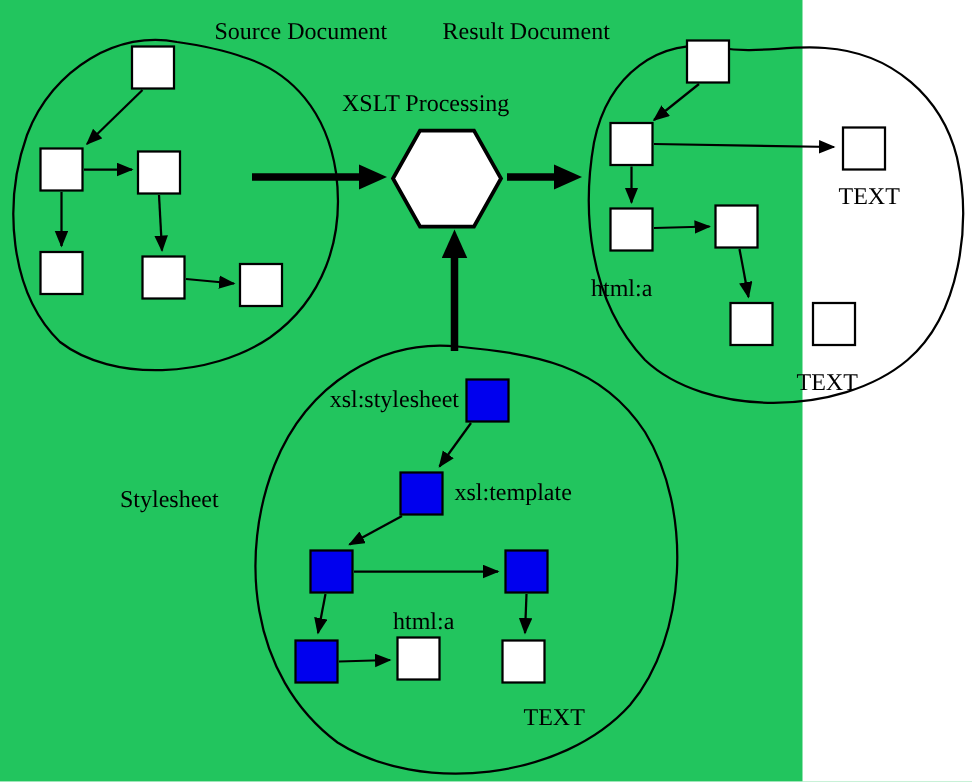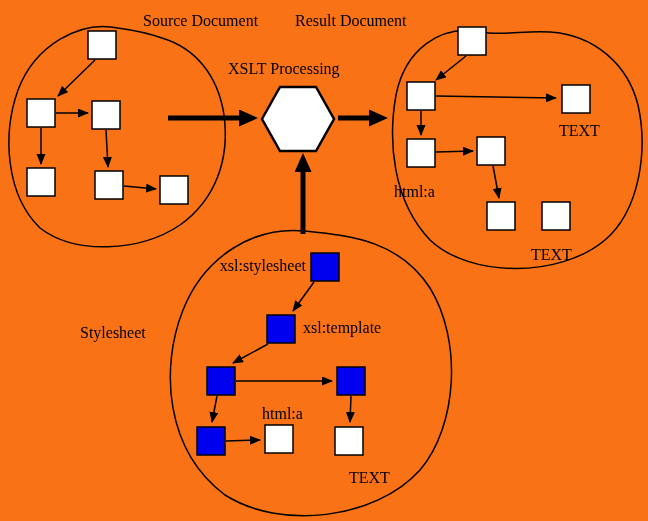--- a/index.html
+++ b/index.html
@@ -2,23 +2,23 @@
 <html><head>
 <meta charset="utf-8">
 <style>
   html, body {
     margin: 0;
     padding: 0;
     background: #ffffff;
   }
   .canvas {
     position: relative;
-    width: 648px;
+    width: 535px;
     height: 521px;
-    background: #f97316;
+    background: #22c55e;
     font-family: "Liberation Serif", serif;
   }
   svg text {
     font-family: "Liberation Serif", serif;
     font-size: 16px;
     fill: #000000;
   }
   .blob {
     fill: none;
     stroke: #000000;

